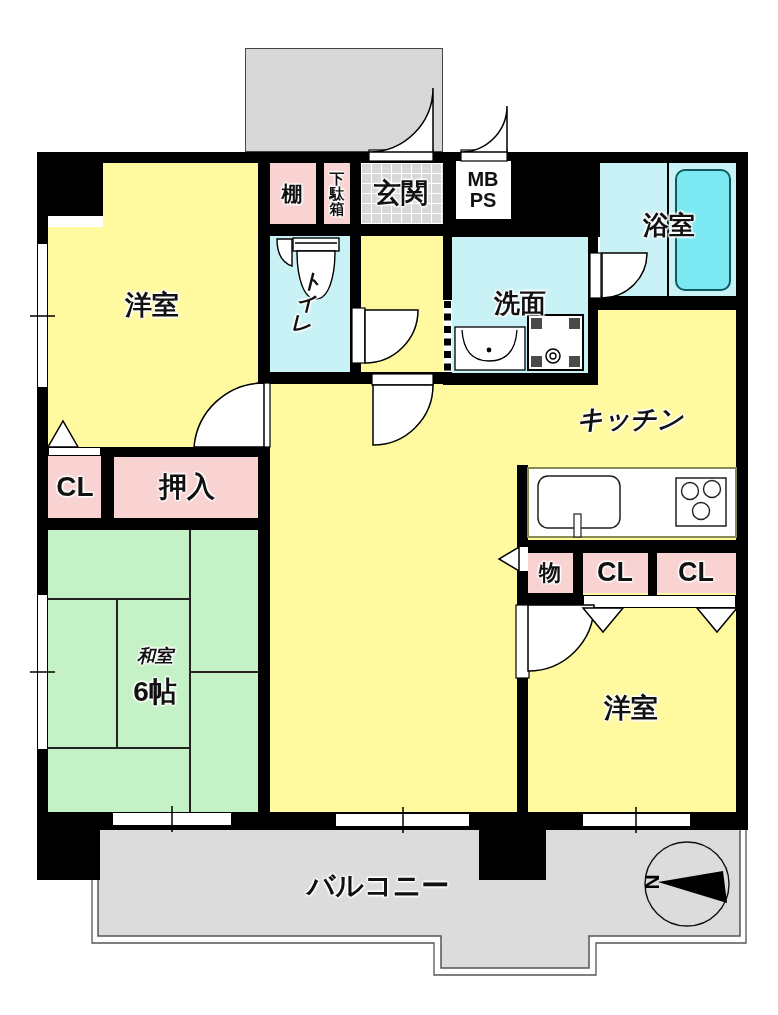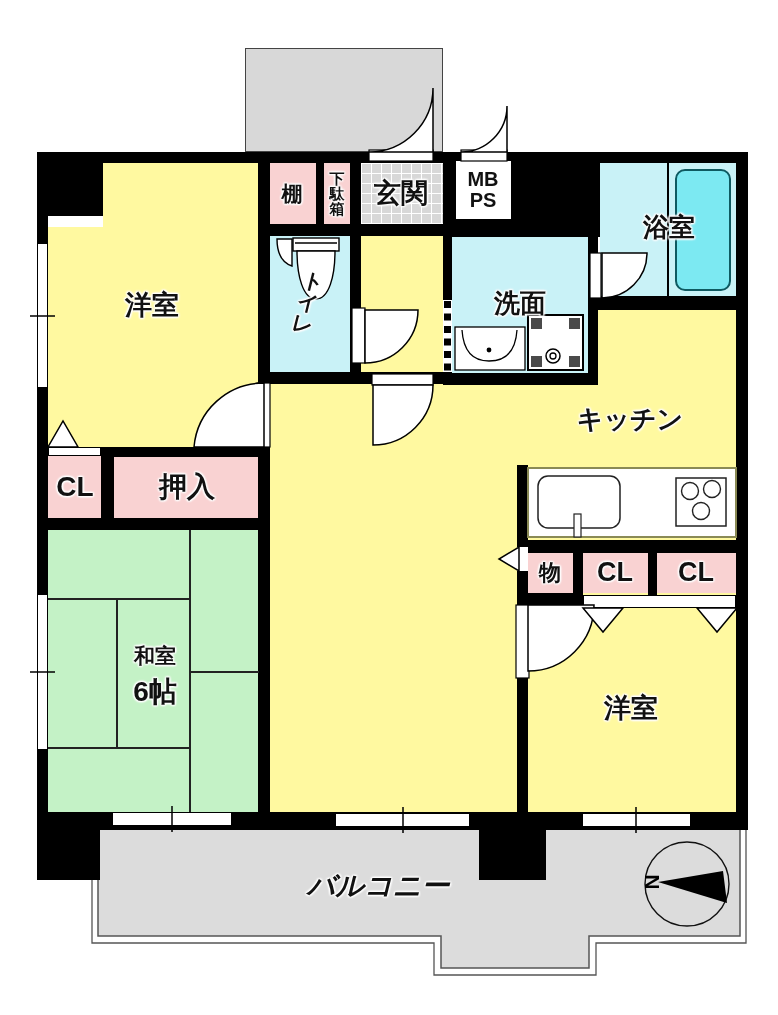--- a/index.html
+++ b/index.html
@@ -188,29 +188,29 @@
     </g>
   </svg>
 
   <div class="lbl" style="left:292px;top:194px;font-size:21px;">棚</div>
   <div class="lbl" style="left:337px;top:193px;font-size:15px;line-height:1.0;">下
 駄
 箱</div>
   <div class="lbl" style="left:401px;top:193px;font-size:27px;">玄関</div>
   <div class="lbl" style="left:483px;top:190px;font-size:20px;line-height:1.05;text-shadow:none;text-align:center;">MB
 PS</div>
-  <div class="lbl" style="left:669px;top:228px;font-size:26px;">浴室</div>
+  <div class="lbl" style="left:669px;top:228px;font-size:26px;font-family:Liberation Mono, monospace;">浴室</div>
   <div class="lbl" style="left:520px;top:304px;font-size:26px;">洗面</div>
   <div class="lbl" style="left:308px;top:303px;font-size:21px;line-height:1.05;transform:translate(-50%,-50%) rotate(14deg);">ト
 イ
 レ</div>
   <div class="lbl" style="left:152px;top:305px;font-size:27px;">洋室</div>
   <div class="lbl" style="left:75px;top:487px;font-size:28px;">CL</div>
   <div class="lbl" style="left:187px;top:487px;font-size:28px;">押入</div>
-  <div class="lbl" style="left:155px;top:656px;font-size:21px;">和室</div>
+  <div class="lbl" style="left:155px;top:656px;font-size:18px;font-style:italic;">和室</div>
   <div class="lbl" style="left:155px;top:692px;font-size:28px;">6帖</div>
-  <div class="lbl" style="left:630px;top:420px;font-size:26px;">キッチン</div>
+  <div class="lbl" style="left:630px;top:420px;font-size:26px;font-style:italic;">キッチン</div>
   <div class="lbl" style="left:550px;top:573px;font-size:22px;">物</div>
   <div class="lbl" style="left:615px;top:572px;font-size:27px;">CL</div>
   <div class="lbl" style="left:696px;top:572px;font-size:27px;">CL</div>
   <div class="lbl" style="left:631px;top:708px;font-size:27px;">洋室</div>
-  <div class="lbl" style="left:378px;top:886px;font-size:28px;font-style:italic;">バルコニー</div>
+  <div class="lbl" style="left:378px;top:886px;font-size:28px;">バルコニー</div>
 </div>
 
 </body></html>

